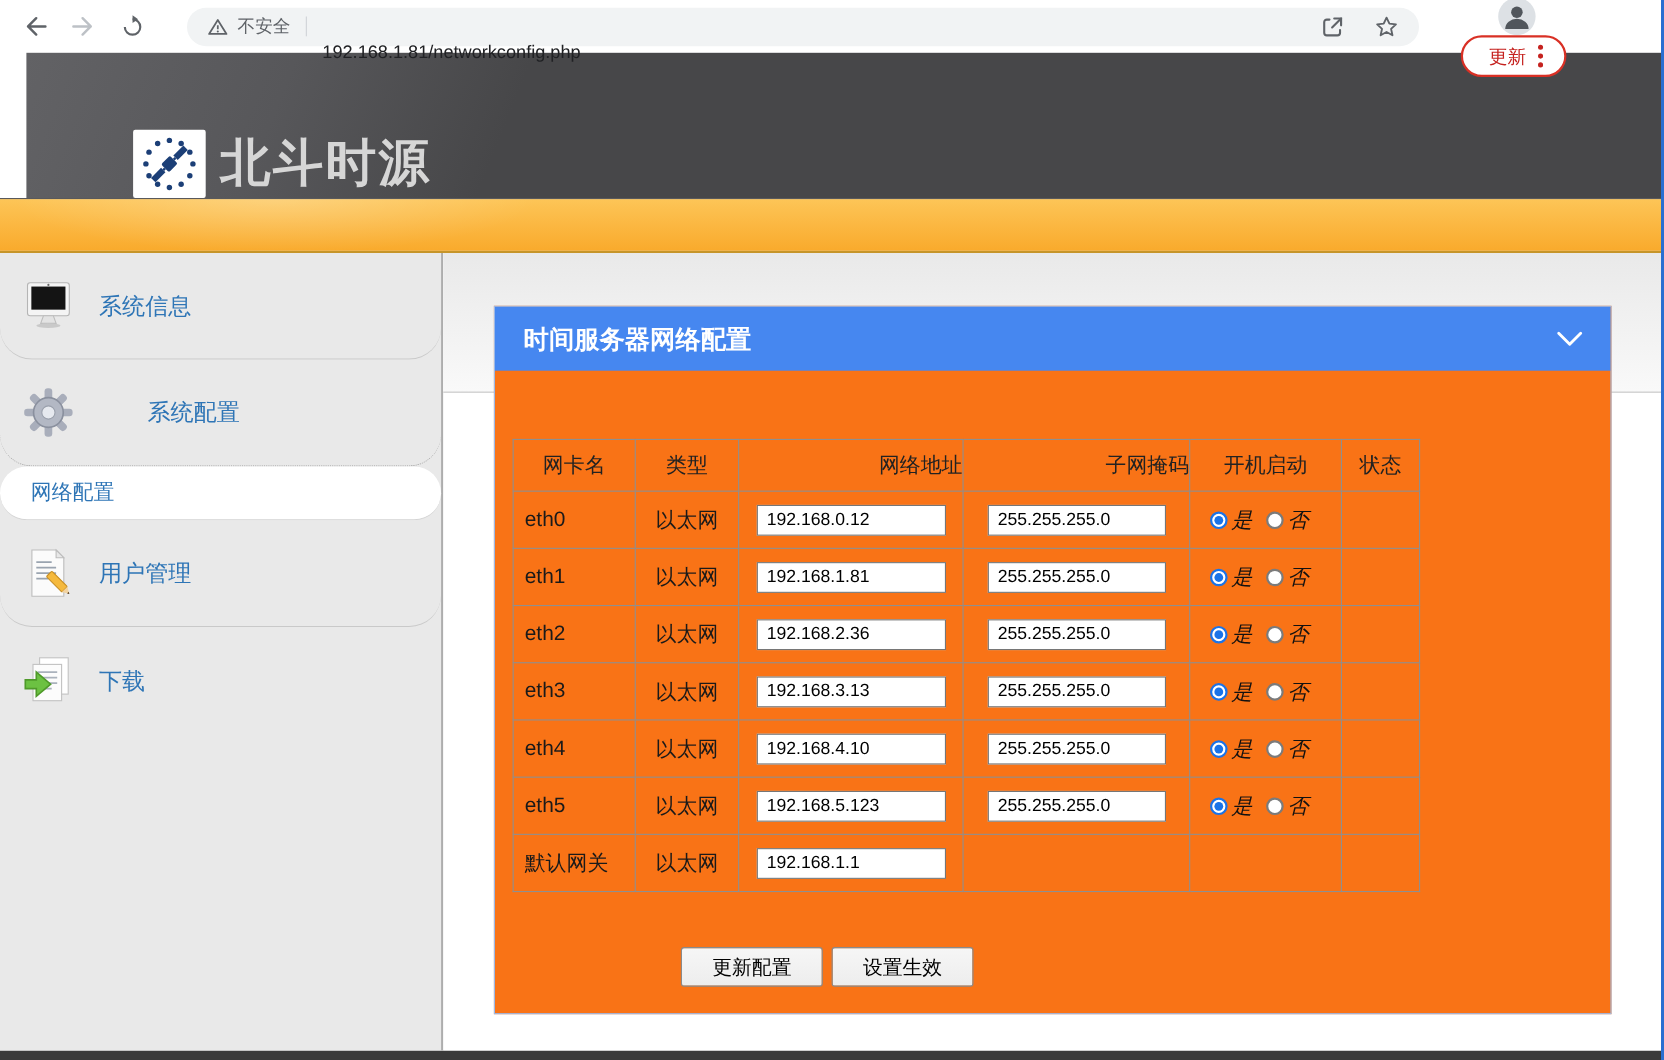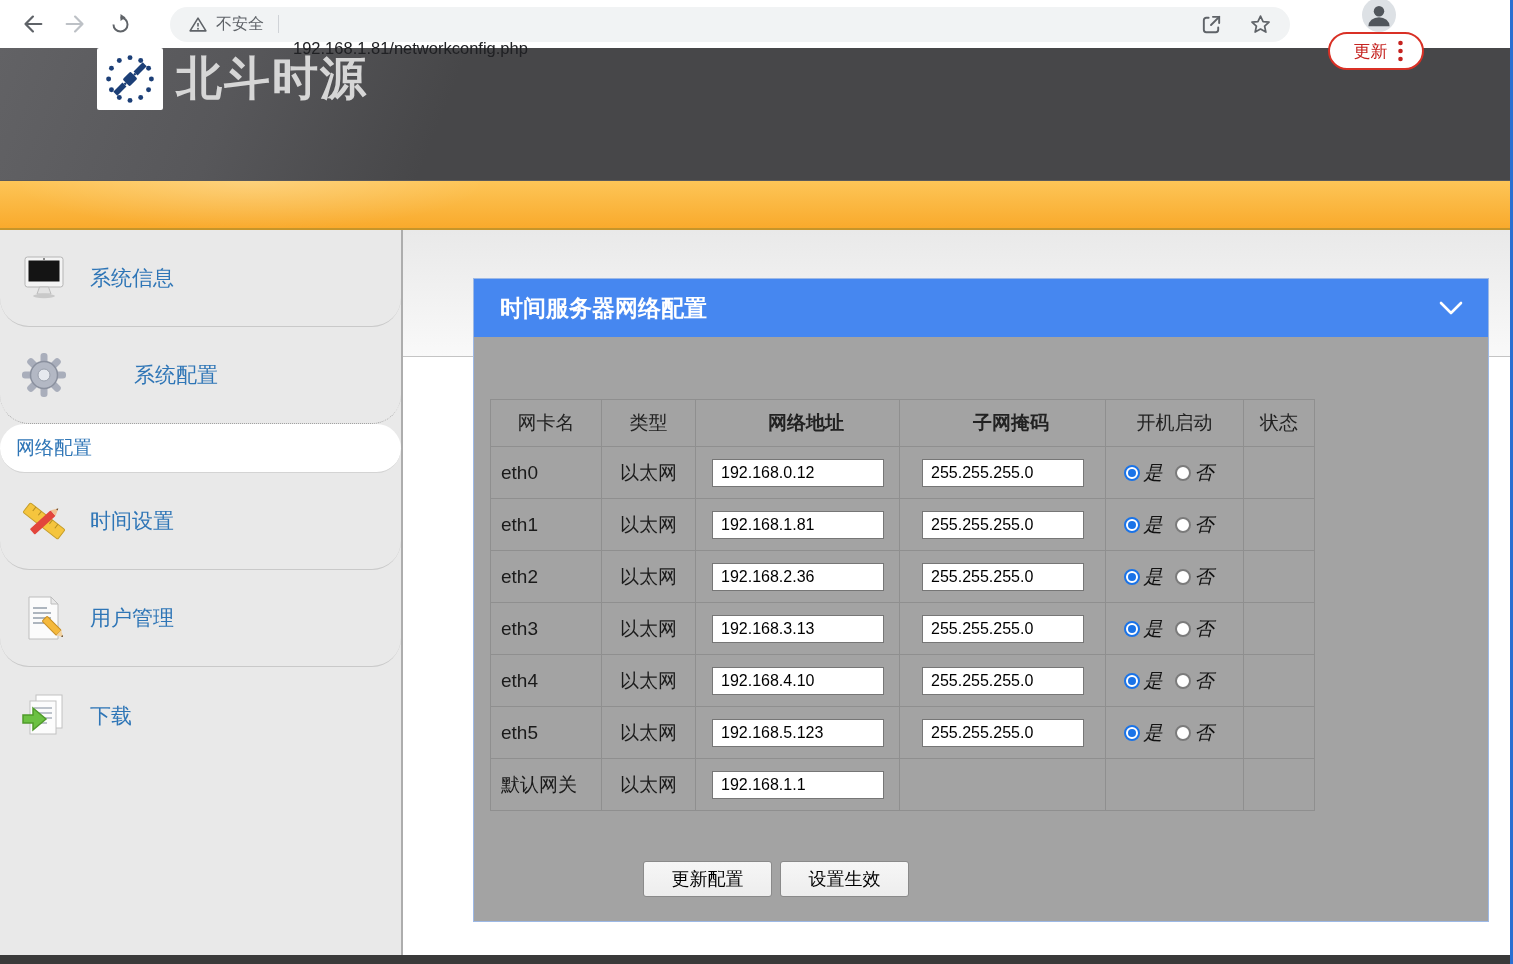--- a/index.html
+++ b/index.html
@@ -18,59 +18,59 @@
   .omni-right { margin-left:auto; display:flex; align-items:center; gap:26px; }
   .chrome-right { display:flex; align-items:center; margin-left:22px;flex-direction:column; }
   .sidepanel-icon { width:24px; height:20px; position:relative; }
   .avatar { width:34px; height:34px; border-radius:50%; background:#dde1e5; margin-left:22px;
     display:flex; align-items:center; justify-content:center; overflow:hidden; }
   .update-pill { margin-left:16px; height:38px; min-width:96px; border:2px solid #d93025; border-radius:19px;
     display:flex; align-items:center; justify-content:center; gap:10px; padding:0 10px 0 14px; background:#fff; }
   .update-text { color:#c5221f; font-size:17px; }
 
   
-  .site-header { height:132px; display:flex; align-items:flex-start;
-    background:linear-gradient(112deg,#626265 0%,#57575a 16%,#474749 30%,#474749 100%); }
+  .site-header { height:132px; display:flex; align-items:flex-end;
+    background:linear-gradient(112deg,#626265 0%,#57575a 16%,#474749 30%,#474749 100%);margin-left:24px; }
   .logo-box { width:66px; height:62px; background:#fff; margin-left:97px; border-radius:2px;
     display:flex; align-items:center; justify-content:center; }
   .brand { font-size:46px; font-weight:bold; color:#d6d6d6; margin-left:13px; letter-spacing:2px; }
 
   
   .orange-bar { height:50px;
     background:radial-gradient(ellipse 340px 70px at 250px 0px, rgba(255,255,255,0.22), rgba(255,255,255,0) 70%),
                linear-gradient(#fdc557,#f9aa2c);
     border-top:1px solid #59595b; border-bottom:2px solid #c6952a; }
 
   
   .content { display:flex; height:725px; }
   .sidebar { width:403px; background:#e9e9e9; border-right:2px solid #adadad; }
   .side-item { height:97px; display:flex; align-items:center; padding-left:20px; cursor:pointer;border-radius:29px; }
   .side-item .icon { width:48px; height:48px; margin-right:22px; flex:0 0 auto; }
   .side-item .label { font-size:21px; color:#2e75b6; }
   .sep-solid { border-bottom:1px solid #c9c9c9; }
   .sep-dotted { border-bottom:1px dotted #9f9f9f;gap:44px; }
-  .side-item.active { height:49px; background:#fff; padding-left:16px; border-bottom:1px solid #d4d4d4; }
+  .side-item.active { height:49px; background:#fff; padding-left:28px; border-bottom:1px solid #d4d4d4; }
   .side-item.active .label { font-size:19px; }
 
   .main { flex:1; position:relative; background:#fff; }
   .main-strip { position:absolute; top:0; left:0; right:0; height:127px;
     background:linear-gradient(#e9e9e9,#f9f9f9); border-bottom:1px solid #c4c4c4; }
 
   
   .panel { position:absolute; left:46px; top:48px; width:1016px; height:644px;
-    background:#a3a3a3; border:1px solid #9db9e6;margin-left:24px; }
+    background:#f97316; border:1px solid #9db9e6; }
   .panel-header { height:58px; background:#4687f0; display:flex; align-items:center;
     justify-content:space-between; padding:0 24px 0 26px; cursor:pointer; }
   .panel-title { color:#fff; font-size:23px; font-weight:bold; }
   .panel-body { padding:62px 0 0 16px; }
 
   table.nic { border-collapse:collapse; }
   .nic th, .nic td { border:1px solid #8f8f8f; }
   .nic th { height:47px; font-size:19px; font-weight:normal; color:#222; text-align:center; }
-  .nic th.left { text-align:center; padding-left:17px;font-weight:bold; }
+  .nic th.left { text-align:right; padding-left:17px; }
   .nic td { height:52px; font-size:19px; color:#1a1a1a; }
   td.name-cell { padding-left:10px; }
   td.center { text-align:center; }
   input.ip-input, input.mask-input { height:28px; border:1px solid #767676; font-size:16px;
     padding-left:8px; font-family:inherit; color:#000; background:#fff; }
   input.ip-input { width:172px; margin-left:16px; }
   input.mask-input { width:162px; margin-left:22px; }
   td.radio-cell { text-align:center;font-style:italic; }
   .radio { display:inline-block; width:16px; height:16px; border-radius:50%;
     border:2px solid #7b7b7b; background:#fff; vertical-align:-2px; position:relative; cursor:pointer; }
@@ -210,39 +210,20 @@
           <circle cx="24" cy="24" r="13.5" fill="#b3b8c4" stroke="#8a909e" stroke-width="1.5"></circle>
           <circle cx="24" cy="24" r="6" fill="#e6e9ef" stroke="#9aa0ac"></circle>
         </svg>
         <span class="label">系统配置</span>
       </div>
 
       <div class="side-item active">
         <span class="label">网络配置</span>
       </div>
 
-      <div class="side-item sep-solid">
-        <svg class="icon" viewBox="0 0 48 48">
-          <g transform="rotate(38 24 24)">
-            <rect x="2" y="18" width="44" height="12" rx="1.5" fill="#f5c53e" stroke="#c79e27"></rect>
-            <g stroke="#a8842100"></g>
-            <line x1="9" y1="18" x2="9" y2="23" stroke="#b18c22"></line>
-              <line x1="16" y1="18" x2="16" y2="23" stroke="#b18c22"></line>
-            <line x1="23" y1="18" x2="23" y2="23" stroke="#b18c22"></line>
-              <line x1="30" y1="18" x2="30" y2="23" stroke="#b18c22"></line>
-            <line x1="37" y1="18" x2="37" y2="23" stroke="#b18c22"></line>
-          </g>
-          <g transform="rotate(-42 24 24)">
-            <rect x="8" y="20.5" width="28" height="7.5" rx="1" fill="#e2453c"></rect>
-            <polygon points="36,20.5 43,24.2 36,28" fill="#f0c090"></polygon>
-            <polygon points="41,23.2 43,24.2 41,25.2" fill="#5a3b1e"></polygon>
-          </g>
-        </svg>
-        <span class="label">时间设置</span>
-      </div>
 
       <div class="side-item sep-solid">
         <svg class="icon" viewBox="0 0 48 48">
           <path d="M9 3 h22 l7 7 v35 h-29 z" fill="#fbfbfb" stroke="#bdbdbd"></path>
           <path d="M31 3 l7 7 h-7 z" fill="#e8e8e8" stroke="#bdbdbd"></path>
           <g stroke="#9aa4b0" stroke-width="1.6">
             <line x1="13" y1="14" x2="27" y2="14"></line>
               <line x1="13" y1="19" x2="31" y2="19"></line>
             <line x1="13" y1="24" x2="31" y2="24"></line>
               <line x1="13" y1="29" x2="24" y2="29"></line>

